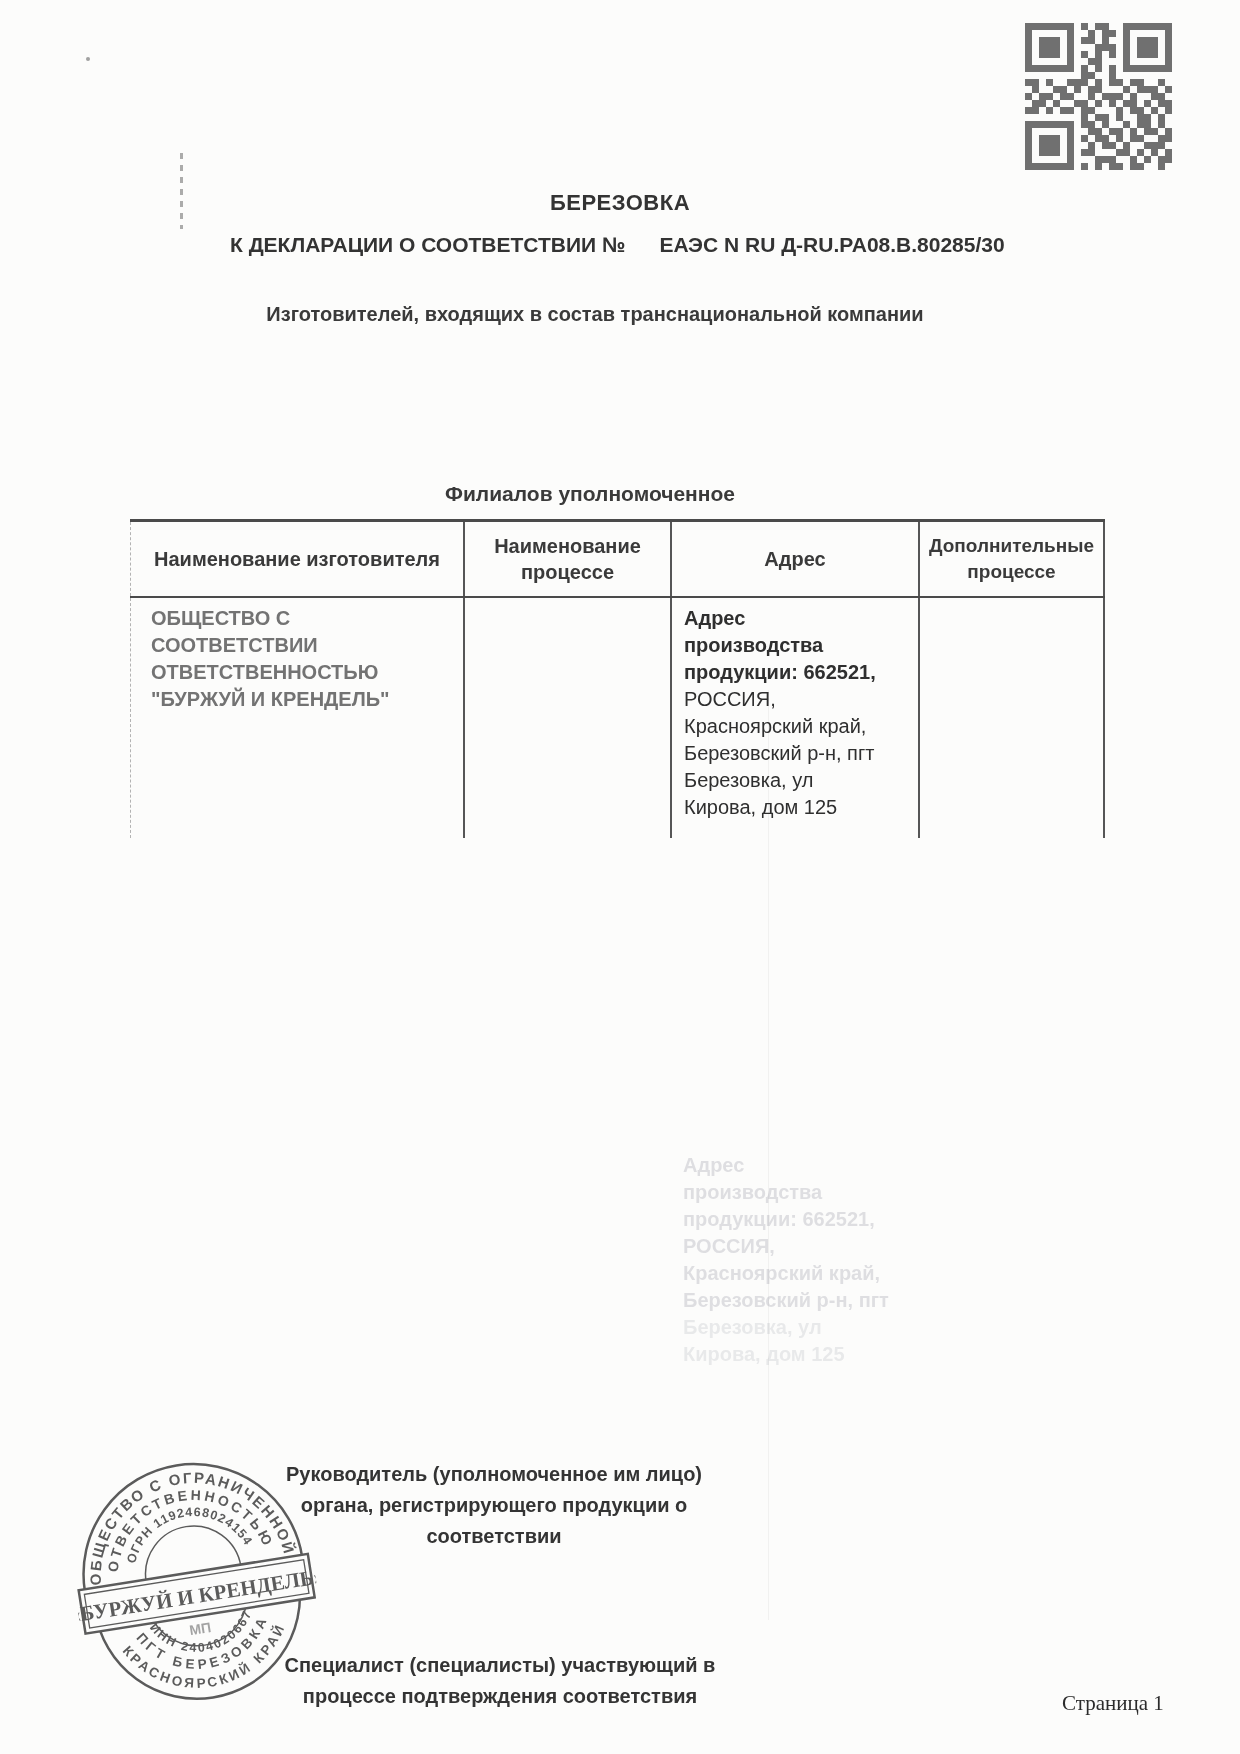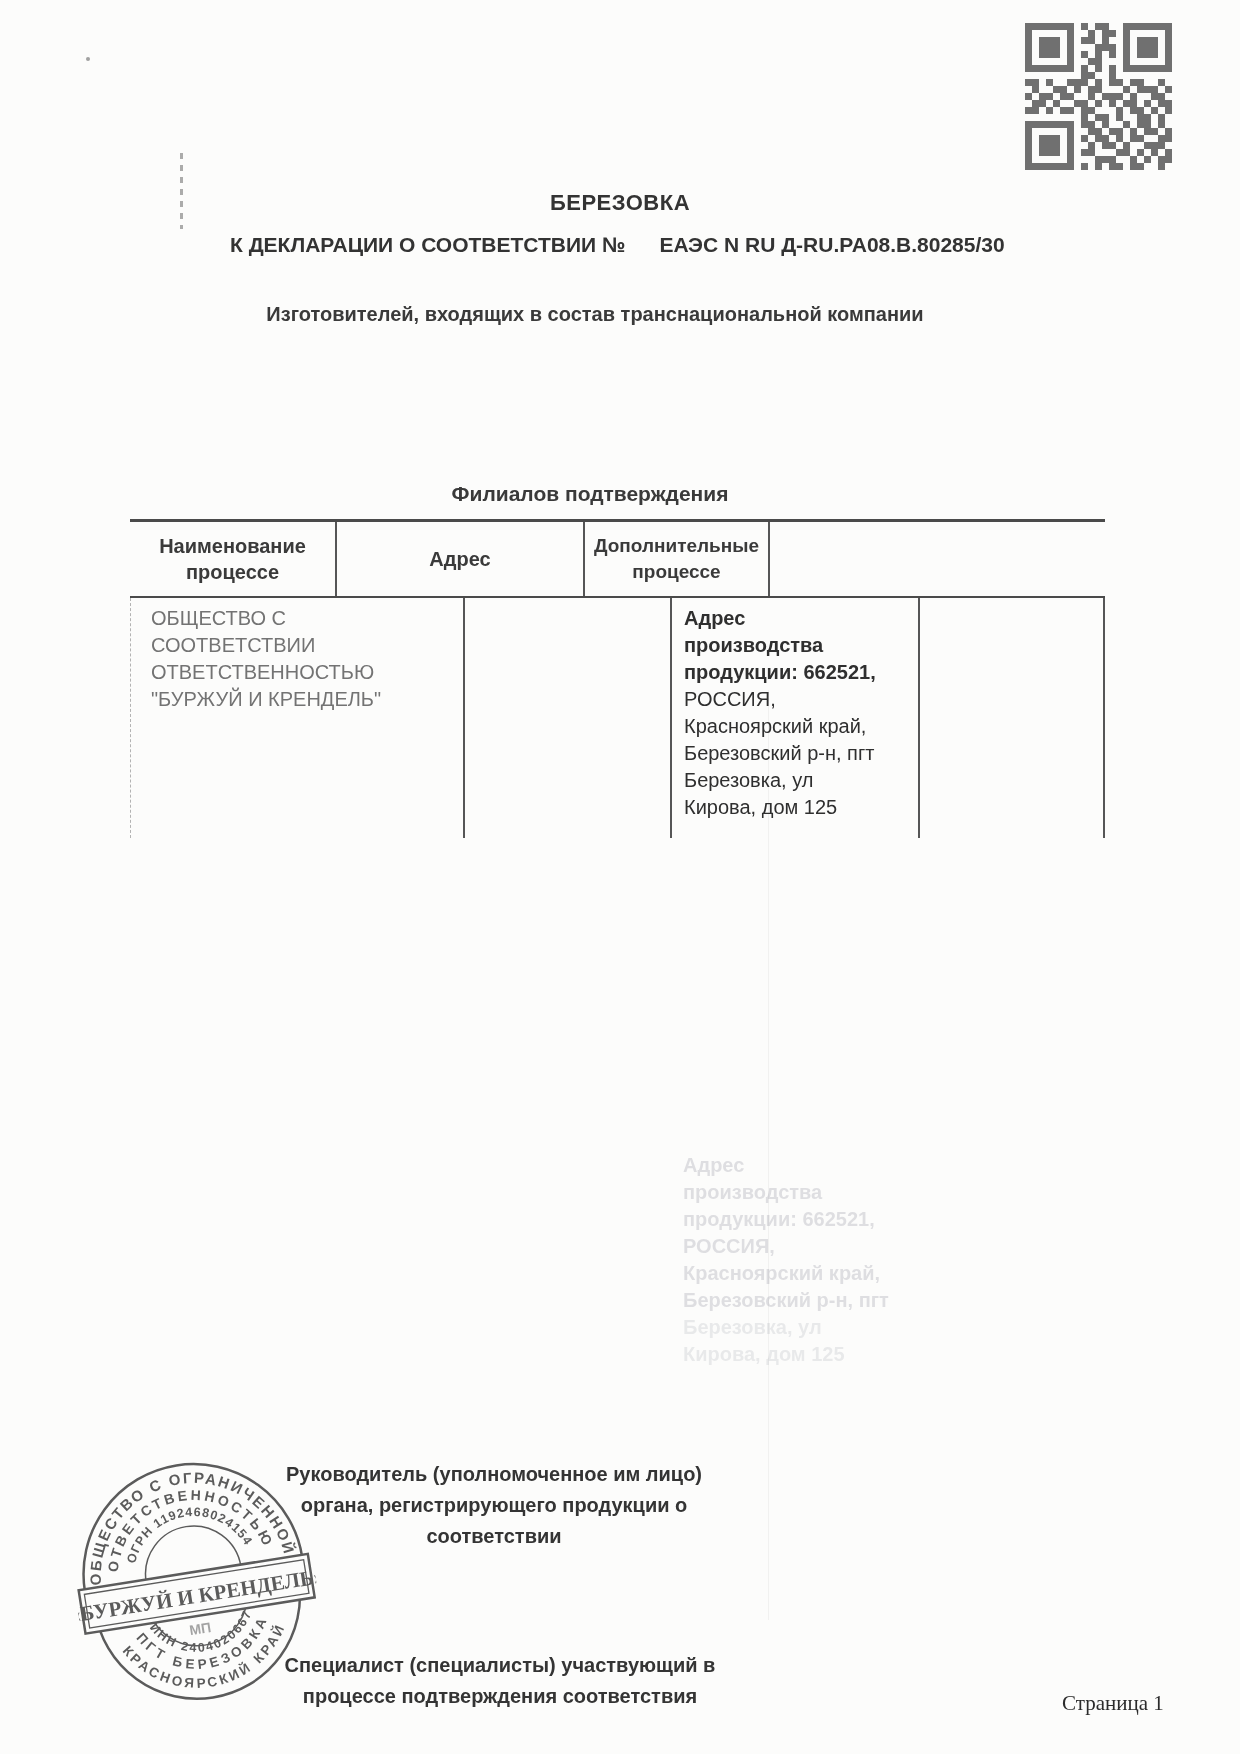--- a/index.html
+++ b/index.html
@@ -30,21 +30,21 @@
   .thead{border-bottom:2.5px solid #4a4a4a;}
   .cell{box-sizing:border-box;border-right:2px solid #565656;}
   .c1{width:335px;border-left:1px dashed #b3b3b3;}
   .c2{width:207px;}
   .c3{width:248px;}
   .c4{width:185px;}
   .thead .cell{display:flex;align-items:center;justify-content:center;text-align:center;
                height:74px;font-weight:700;font-size:20px;line-height:26px;color:#3a3a3a;}
   .thead .c4{font-size:19px;}
   .tbody .cell{height:240px;font-size:20px;line-height:27px;}
-  .manu{padding:7px 22px 0 20px;font-weight:400;color:#737373;text-shadow:0 0 1px rgba(255,255,255,.55);}
+  .manu{padding:7px 22px 0 20px;font-weight:700;color:#737373;text-shadow:0 0 1px rgba(255,255,255,.55);}
   .addr{padding:7px 8px 0 12px;color:#2f2f2f;}
   .addr div{white-space:nowrap;}
   .addr div:nth-child(-n+3){font-weight:700;}
   
   .ghost{position:absolute;left:683px;top:1152px;font-size:20px;line-height:27px;font-weight:700;
          color:rgba(75,80,100,.17);filter:blur(.7px);}
   .ghost div{white-space:nowrap;}
   .ghost div:nth-child(n+7){color:rgba(75,80,100,.11);}
   
   .sig-head{position:absolute;left:276px;top:1459px;width:436px;text-align:center;
@@ -513,24 +513,25 @@
       <div class="qm"></div>
     </div>
 
   <div class="title1">БЕРЕЗОВКА</div>
   <div class="title2">
     <span>К ДЕКЛАРАЦИИ О СООТВЕТСТВИИ №</span>
     <span>ЕАЭС N RU Д-RU.PA08.B.80285/30</span>
   </div>
   <div class="subtitle">Изготовителей, входящих в состав транснациональной компании</div>
 
-  <div class="caption">Филиалов подтверждения</div>
+  <div class="caption">Филиалов уполномоченное</div>
 
   <div class="table">
     <div class="trow thead">
+      <div class="cell c1">Наименование изготовителя</div>
       <div class="cell c2">Наименование процессе</div>
       <div class="cell c3">Адрес</div>
       <div class="cell c4">Дополнительные процессе</div>
     </div>
     <div class="trow tbody">
       <div class="cell c1 manu">
         <div>ОБЩЕСТВО С</div>
         <div>СООТВЕТСТВИИ</div>
         <div>ОТВЕТСТВЕННОСТЬЮ</div>
         <div>"БУРЖУЙ И КРЕНДЕЛЬ"</div>

